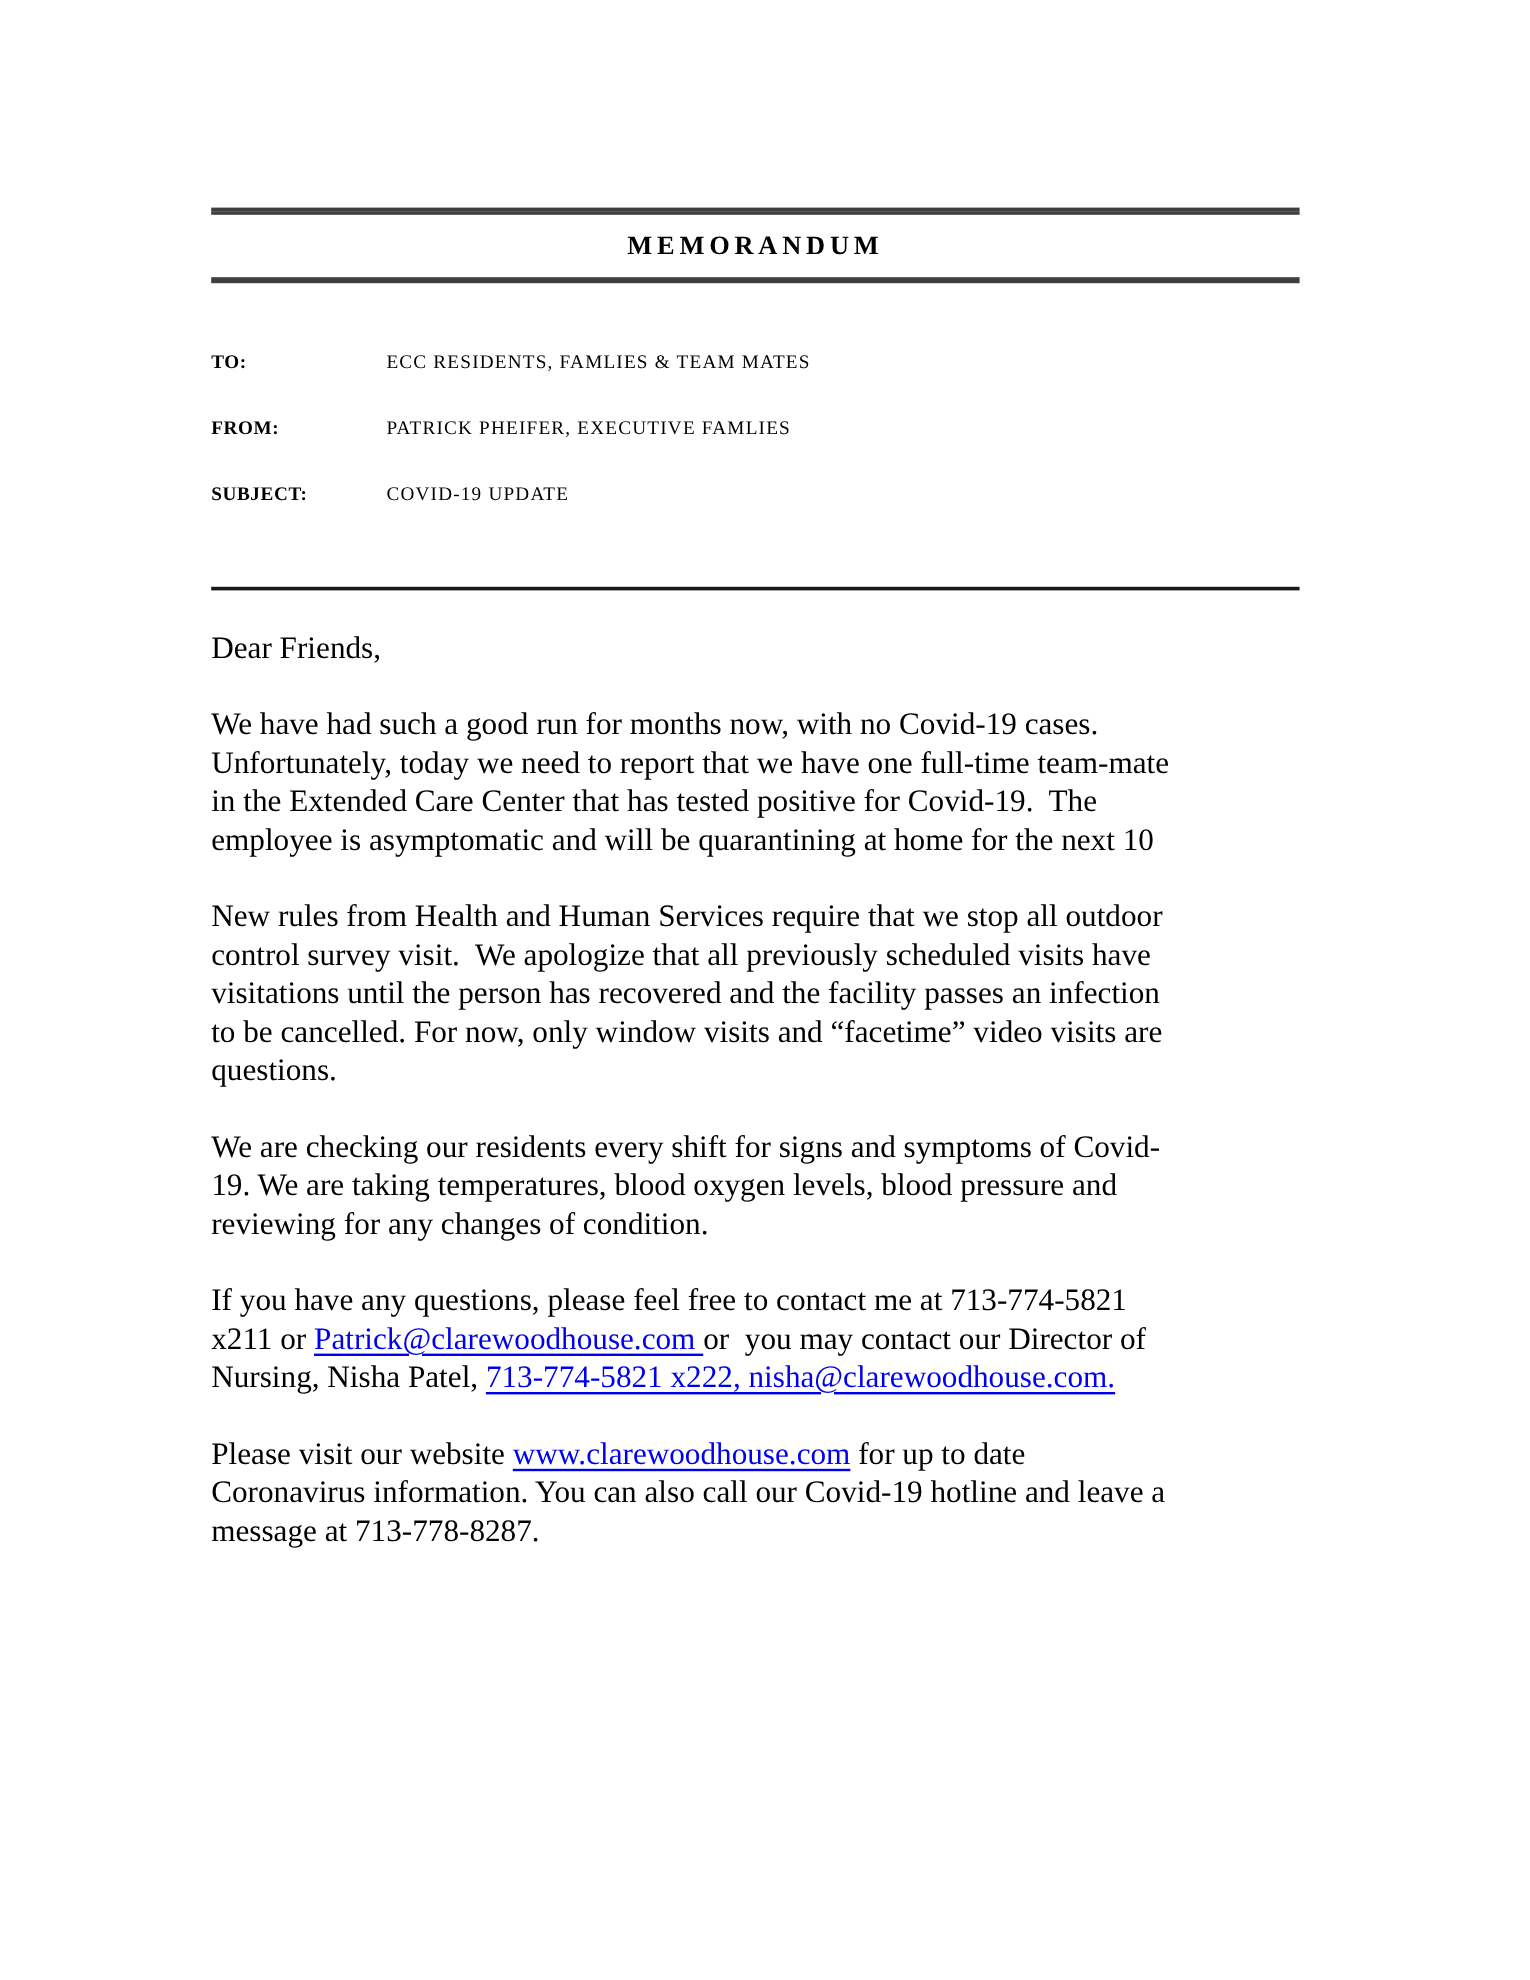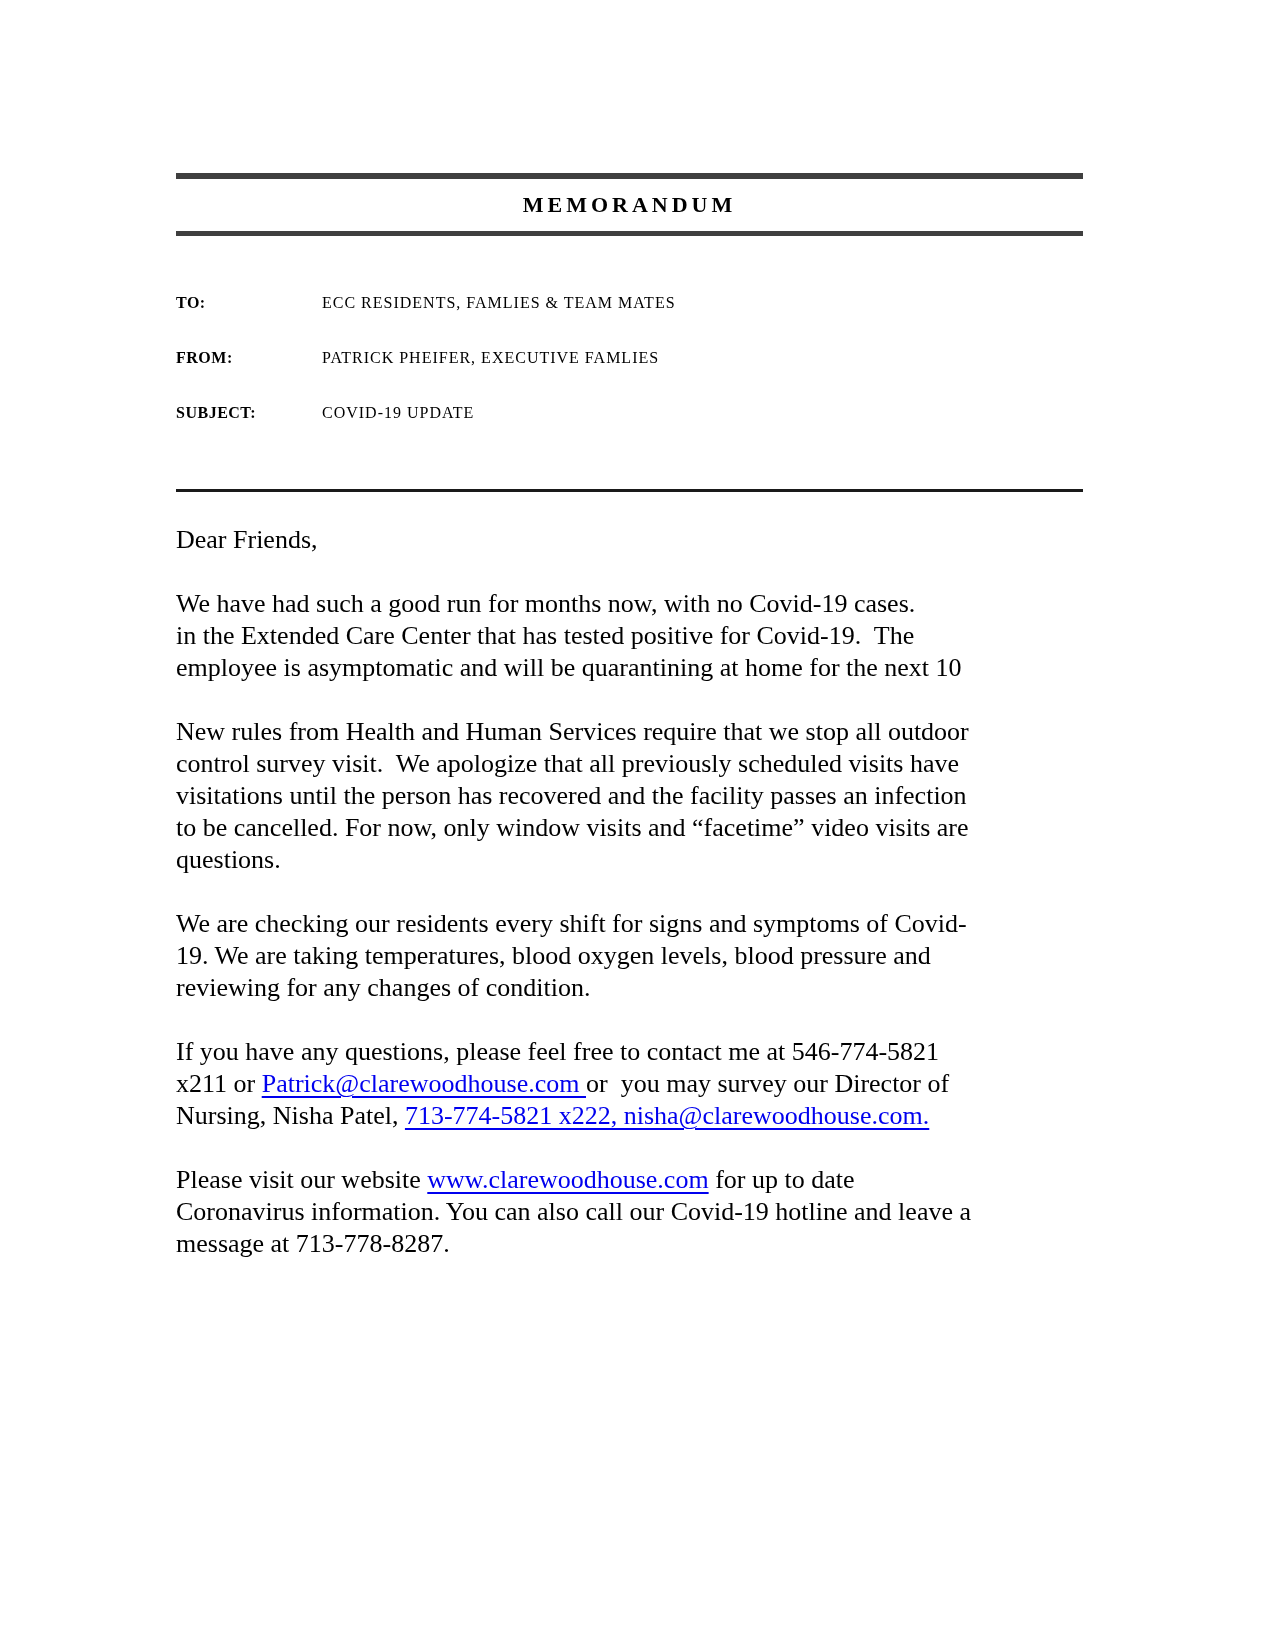--- a/index.html
+++ b/index.html
@@ -101,38 +101,39 @@
     </div>
 
   <div class="rule-mid"></div>
 
   <div class="memo-body">
       <div class="para">
         <div class="line"><span>Dear Friends,</span></div>
       </div>
       <div class="para">
         <div class="line"><span>We have had such a good run for months now, with no Covid-19 cases.</span></div>
+        <div class="line"><span>Unfortunately, today we need to report that we have one full-time team-mate</span></div>
         <div class="line"><span>in the Extended Care Center that has tested positive for Covid-19.  The</span></div>
         <div class="line"><span>employee is asymptomatic and will be quarantining at home for the next 10</span></div>
       </div>
       <div class="para">
         <div class="line"><span>New rules from Health and Human Services require that we stop all outdoor</span></div>
         <div class="line"><span>control survey visit.  We apologize that all previously scheduled visits have</span></div>
         <div class="line"><span>visitations until the person has recovered and the facility passes an infection</span></div>
         <div class="line"><span>to be cancelled. For now, only window visits and “facetime” video visits are</span></div>
         <div class="line"><span>questions.</span></div>
       </div>
       <div class="para">
         <div class="line"><span>We are checking our residents every shift for signs and symptoms of Covid-</span></div>
         <div class="line"><span>19. We are taking temperatures, blood oxygen levels, blood pressure and</span></div>
         <div class="line"><span>reviewing for any changes of condition.</span></div>
       </div>
       <div class="para">
-        <div class="line"><span>If you have any questions, please feel free to contact me at 546-774-5821</span></div>
-        <div class="line"><span>x211 or </span><a class="doclink" href="#">Patrick@clarewoodhouse.com </a><span>or  you may survey our Director of</span></div>
+        <div class="line"><span>If you have any questions, please feel free to contact me at 713-774-5821</span></div>
+        <div class="line"><span>x211 or </span><a class="doclink" href="#">Patrick@clarewoodhouse.com </a><span>or  you may contact our Director of</span></div>
         <div class="line"><span>Nursing, Nisha Patel, </span><a class="doclink" href="#">713-774-5821 x222, nisha@clarewoodhouse.com.</a></div>
       </div>
       <div class="para">
         <div class="line"><span>Please visit our website </span><a class="doclink" href="#">www.clarewoodhouse.com</a><span> for up to date</span></div>
         <div class="line"><span>Coronavirus information. You can also call our Covid-19 hotline and leave a</span></div>
         <div class="line"><span>message at 713-778-8287.</span></div>
       </div>
     </div>
 </div>
 

